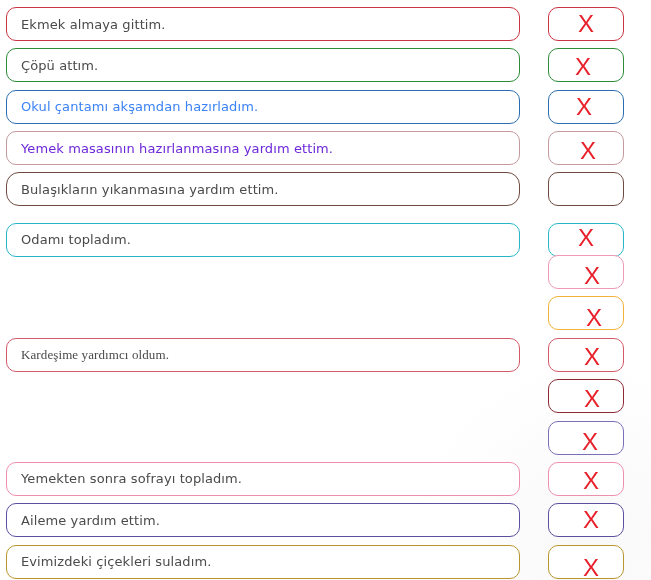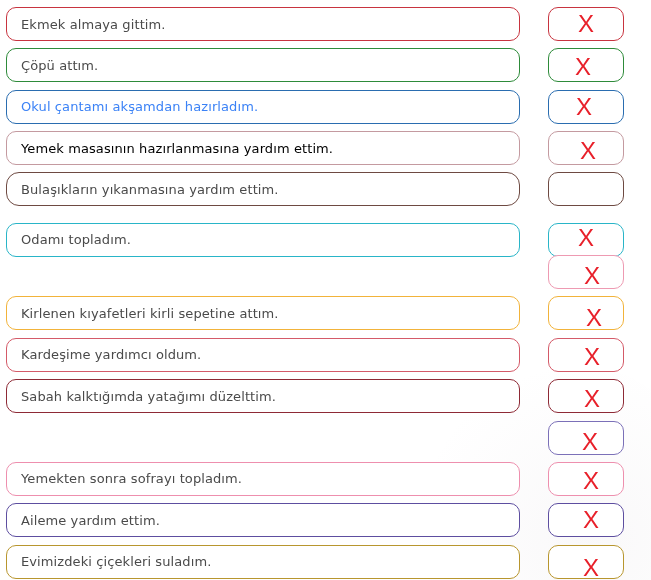--- a/index.html
+++ b/index.html
@@ -108,21 +108,21 @@
     <div class="task-box" style="border-color: rgb(42, 109, 176);">
       <span class="task-label" style="color: #3b82f6;">Okul çantamı akşamdan hazırladım.</span>
     </div>
     <div class="check-box" style="border-color: rgb(42, 109, 176);">
       <span class="x-mark" style="color: rgb(232, 32, 42); transform: translate(calc(-50% - 2px), calc(-50% + 0px));">X</span>
     </div>
   </div>
 
   <div class="row" style="top: 131.05px;">
     <div class="task-box" style="border-color: rgb(196, 154, 160);">
-      <span class="task-label" style="color: #000000;">Yemek masasının hazırlanmasına yardım ettim.</span>
+      <span class="task-label" style="color: #6d28d9;">Yemek masasının hazırlanmasına yardım ettim.</span>
     </div>
     <div class="check-box" style="border-color: rgb(196, 154, 160);">
       <span class="x-mark" style="color: rgb(232, 32, 42); transform: translate(calc(-50% + 2px), calc(-50% + 3px));">X</span>
     </div>
   </div>
 
   <div class="row" style="top: 172.4px;">
     <div class="task-box" style="border-color: rgb(110, 74, 66); border-radius: 13px;">
       <span class="task-label" style="color: rgb(74, 74, 74);">Bulaşıkların yıkanmasına yardım ettim.</span>
     </div>
@@ -140,41 +140,35 @@
     </div>
   </div>
 
   <div class="row" style="top: 255.1px;">
     <div class="check-box" style="border-color: rgb(238, 154, 178);">
       <span class="x-mark" style="color: rgb(232, 32, 42); transform: translate(calc(-50% + 6px), calc(-50% + 4px));">X</span>
     </div>
   </div>
 
   <div class="row" style="top: 296.45px;">
-    <div class="task-box" style="border-color: rgb(242, 179, 58);">
-      <span class="task-label" style="color: rgb(74, 74, 74);">Kirlenen kıyafetleri kirli sepetine attım.</span>
-    </div>
     <div class="check-box" style="border-color: rgb(242, 179, 58);">
       <span class="x-mark" style="color: rgb(232, 32, 42); transform: translate(calc(-50% + 8px), calc(-50% + 5px));">X</span>
     </div>
   </div>
 
   <div class="row" style="top: 337.8px;">
-    <div class="task-box" style="border-color: rgb(212, 90, 104);">
+    <div class="task-box" style="border-color: rgb(212, 90, 104); font-family: Liberation Serif, serif;">
       <span class="task-label" style="color: rgb(74, 74, 74);">Kardeşime yardımcı oldum.</span>
     </div>
     <div class="check-box" style="border-color: rgb(212, 90, 104);">
       <span class="x-mark" style="color: rgb(232, 32, 42); transform: translate(calc(-50% + 6px), calc(-50% + 2px));">X</span>
     </div>
   </div>
 
   <div class="row" style="top: 379.15px;">
-    <div class="task-box" style="border-color: rgb(142, 42, 54);">
-      <span class="task-label" style="color: rgb(74, 74, 74);">Sabah kalktığımda yatağımı düzelttim.</span>
-    </div>
     <div class="check-box" style="border-color: rgb(142, 42, 54);">
       <span class="x-mark" style="color: rgb(232, 32, 42); transform: translate(calc(-50% + 6px), calc(-50% + 3px));">X</span>
     </div>
   </div>
 
   <div class="row" style="top: 420.5px;">
     <div class="check-box" style="border-color: rgb(123, 112, 184);">
       <span class="x-mark" style="color: rgb(232, 32, 42); transform: translate(calc(-50% + 4px), calc(-50% + 4px));">X</span>
     </div>
   </div>

